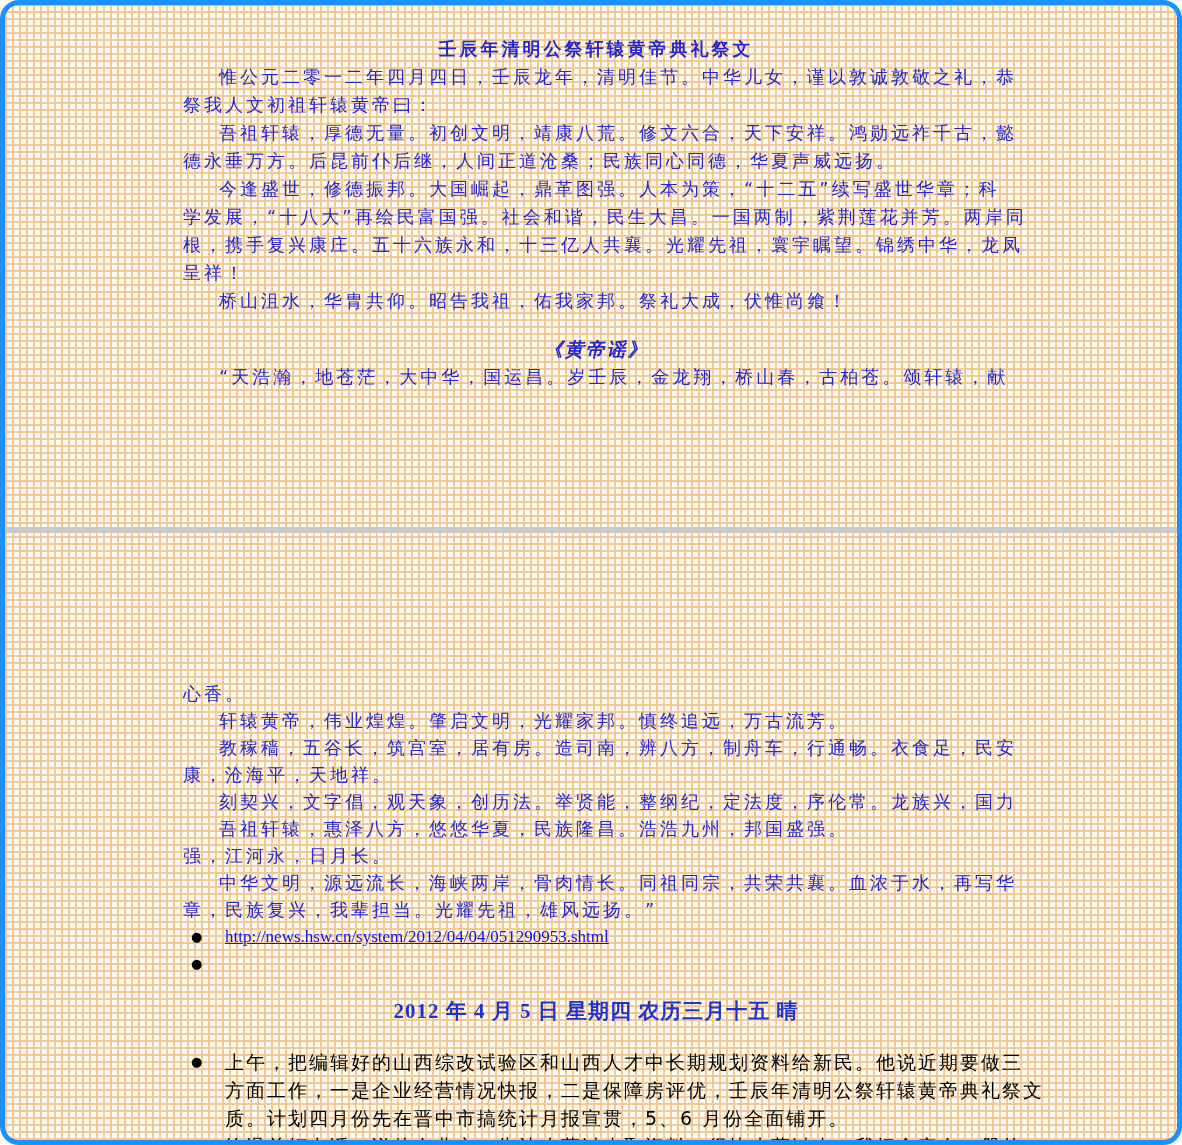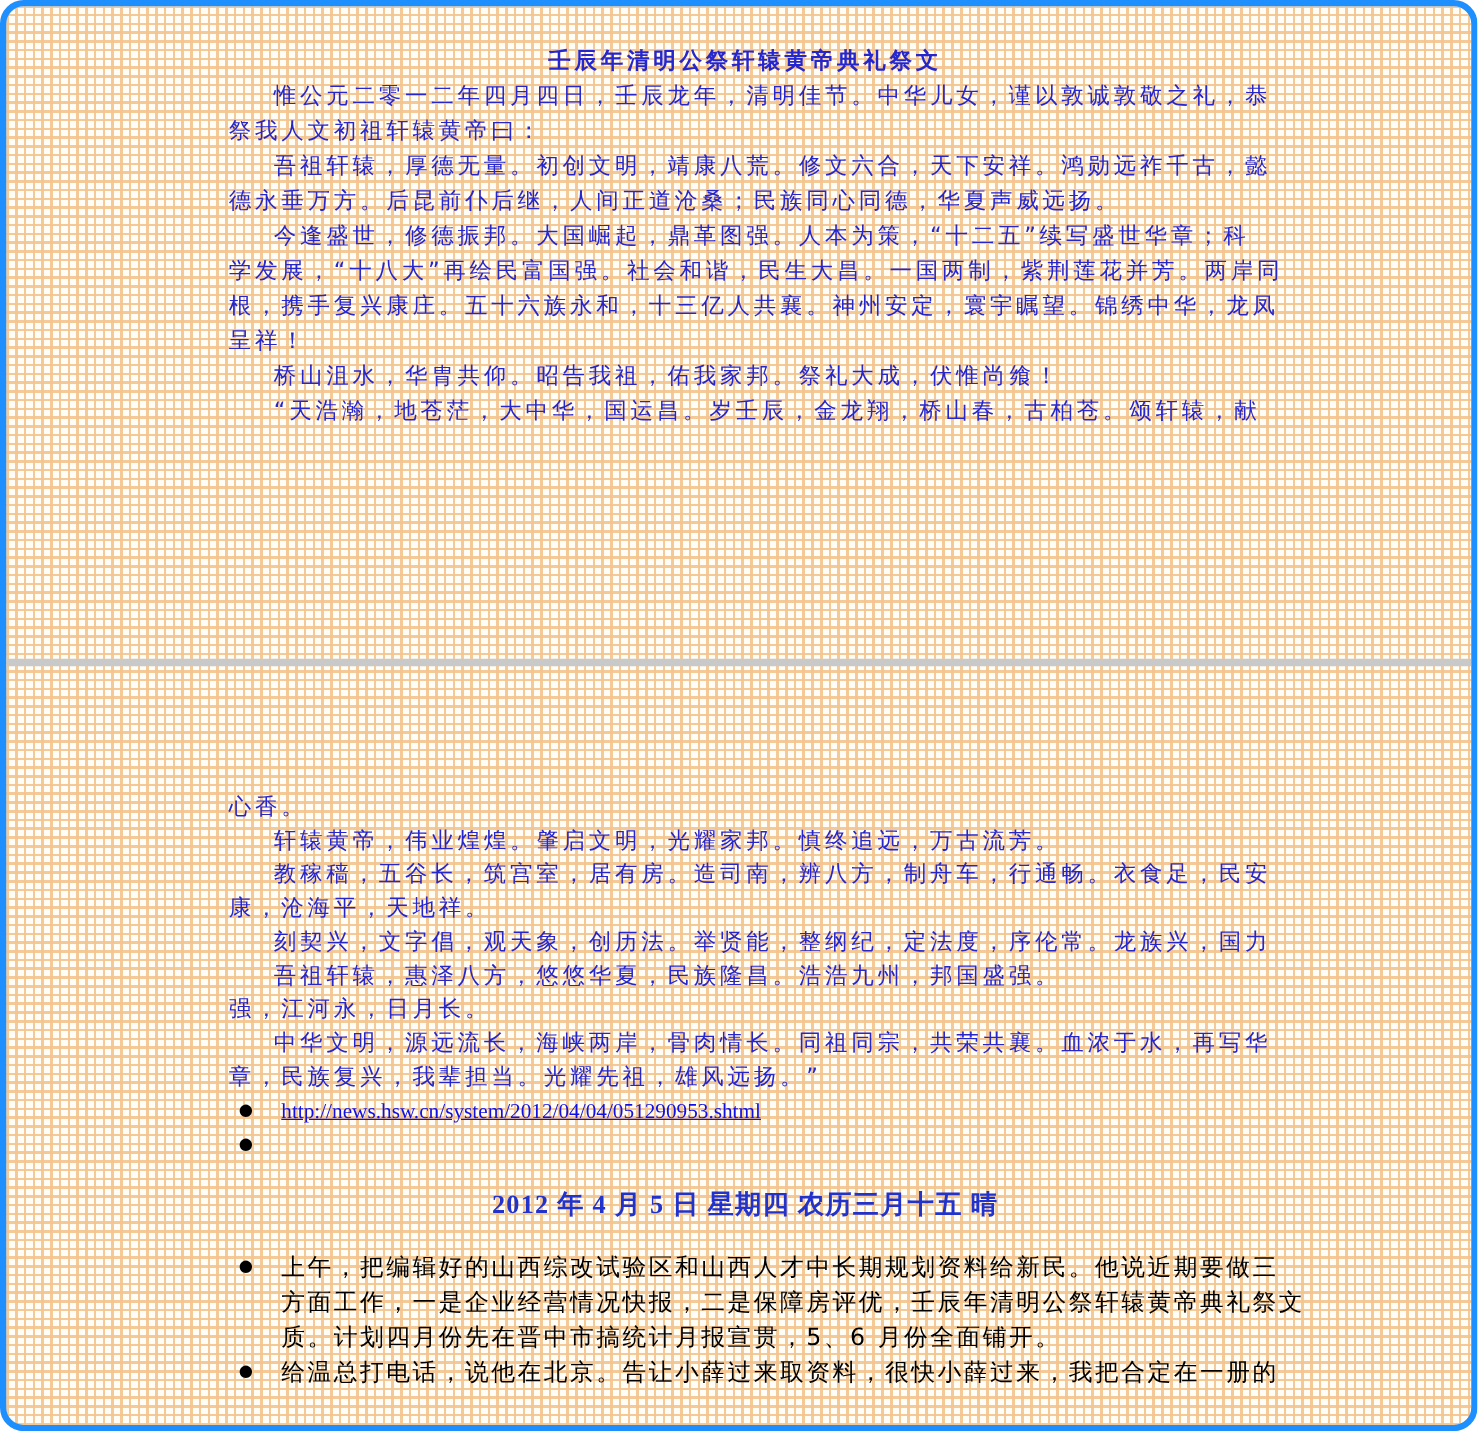--- a/index.html
+++ b/index.html
@@ -96,24 +96,25 @@
   <div class="doc">
 
     <div class="title">壬辰年清明公祭轩辕黄帝典礼祭文</div>
 
     <div class="bline indent">惟公元二零一二年四月四日，壬辰龙年，清明佳节。中华儿女，谨以敦诚敦敬之礼，恭</div>
     <div class="bline">祭我人文初祖轩辕黄帝曰：</div>
     <div class="bline indent">吾祖轩辕，厚德无量。初创文明，靖康八荒。修文六合，天下安祥。鸿勋远祚千古，懿</div>
     <div class="bline">德永垂万方。后昆前仆后继，人间正道沧桑；民族同心同德，华夏声威远扬。</div>
     <div class="bline indent">今逢盛世，修德振邦。大国崛起，鼎革图强。人本为策，“十二五”续写盛世华章；科</div>
     <div class="bline">学发展，“十八大”再绘民富国强。社会和谐，民生大昌。一国两制，紫荆莲花并芳。两岸同</div>
-    <div class="bline">根，携手复兴康庄。五十六族永和，十三亿人共襄。神州安定，寰宇瞩望。锦绣中华，龙凤</div>
+    <div class="bline">根，携手复兴康庄。五十六族永和，十三亿人共襄。光耀先祖，寰宇瞩望。锦绣中华，龙凤</div>
     <div class="bline">呈祥！</div>
     <div class="bline indent">桥山沮水，华胄共仰。昭告我祖，佑我家邦。祭礼大成，伏惟尚飨！</div>
 
+    <div class="song-title">《黄帝谣》</div>
     <div class="bline indent">“天浩瀚，地苍茫，大中华，国运昌。岁壬辰，金龙翔，桥山春，古柏苍。颂轩辕，献</div>
 
     <div class="spacer-a"></div>
 
     <div class="p2">
       <div class="bline">心香。</div>
       <div class="bline indent">轩辕黄帝，伟业煌煌。肇启文明，光耀家邦。慎终追远，万古流芳。</div>
       <div class="bline indent">教稼穑，五谷长，筑宫室，居有房。造司南，辨八方，制舟车，行通畅。衣食足，民安</div>
       <div class="bline">康，沧海平，天地祥。</div>
       <div class="bline indent">刻契兴，文字倡，观天象，创历法。举贤能，整纲纪，定法度，序伦常。龙族兴，国力</div>

